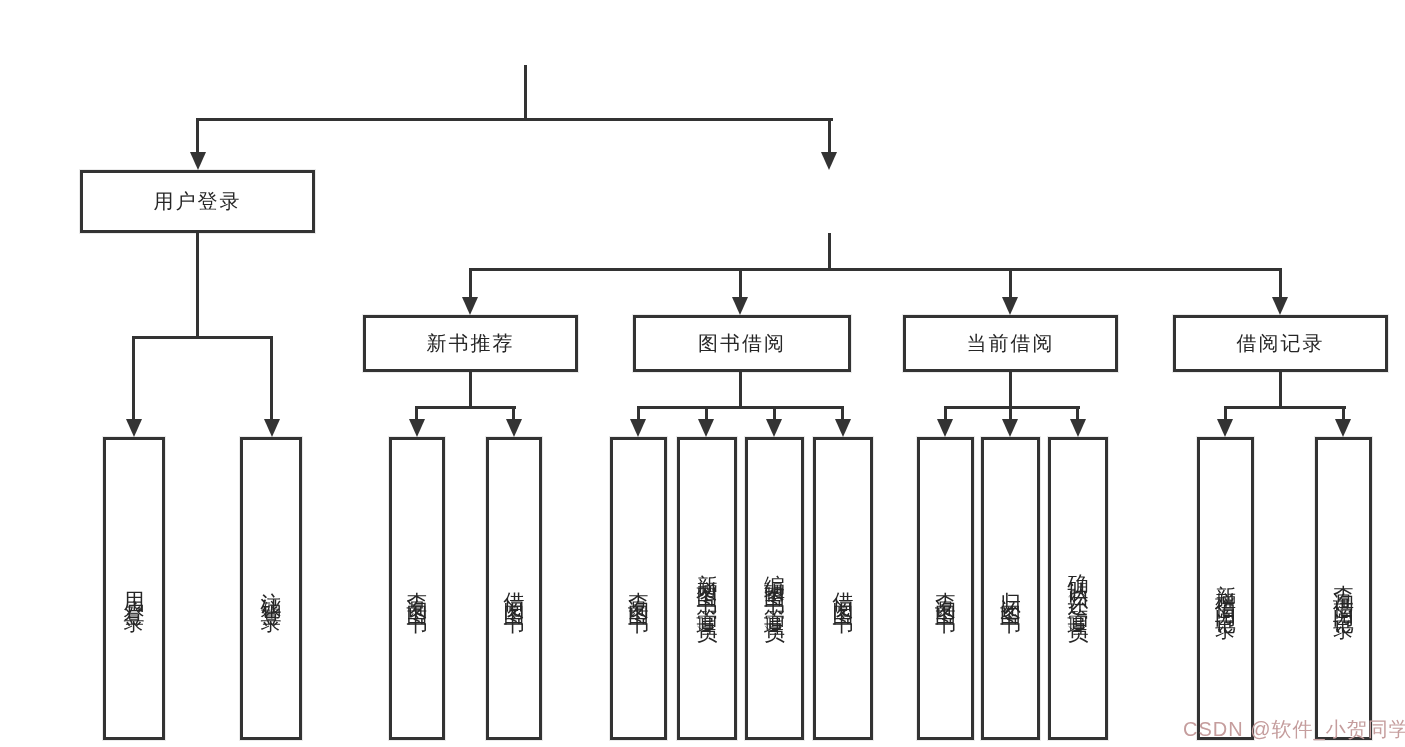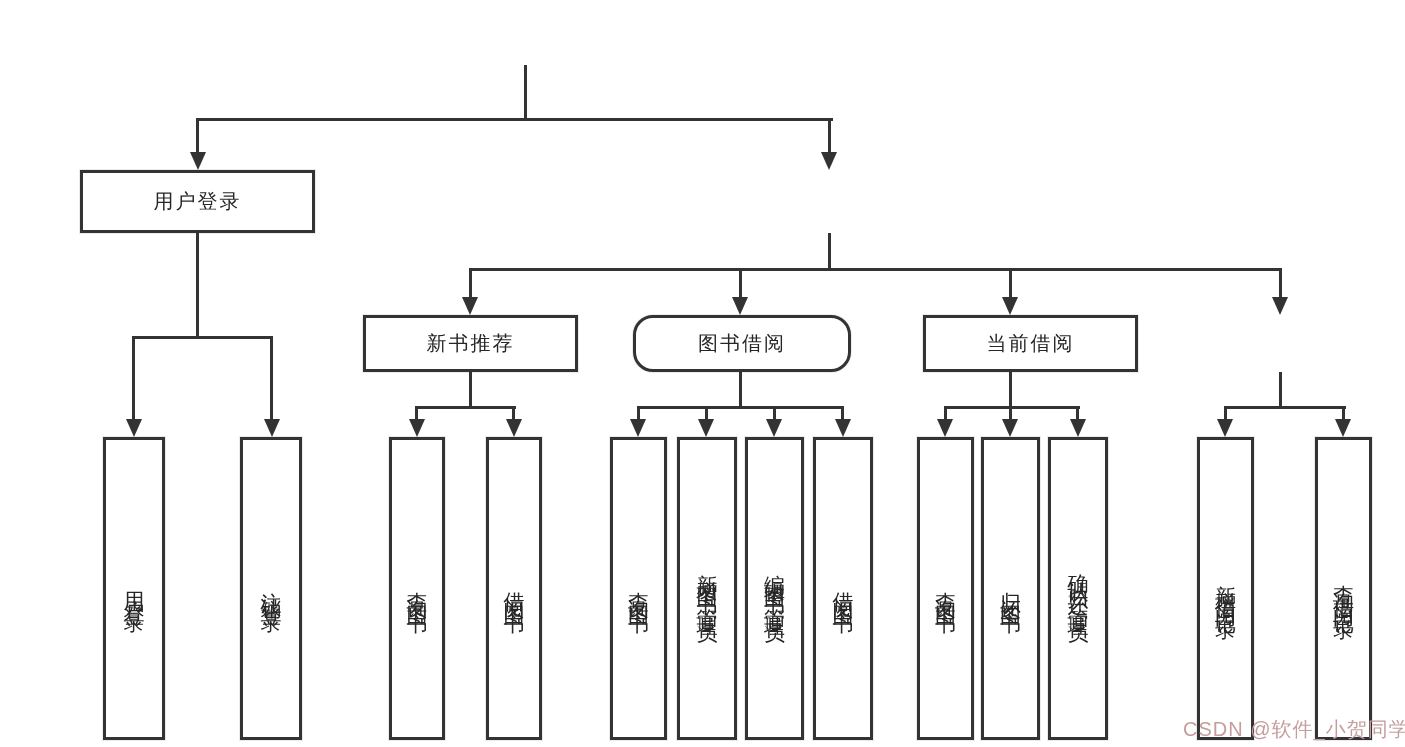--- a/index.html
+++ b/index.html
@@ -89,22 +89,23 @@
   <div class="vl" style="left:469px; top:268px; height:31px;"></div>
   <div class="arr" style="left:462px; top:297px;"></div>
   <div class="vl" style="left:739px; top:268px; height:31px;"></div>
   <div class="arr" style="left:732px; top:297px;"></div>
   <div class="vl" style="left:1009px; top:268px; height:31px;"></div>
   <div class="arr" style="left:1002px; top:297px;"></div>
   <div class="vl" style="left:1279px; top:268px; height:31px;"></div>
   <div class="arr" style="left:1272px; top:297px;"></div>
 
   <div class="box" style="left:363px; top:315px; width:215px; height:57px;">新书推荐</div>
-  <div class="box" style="left:633px; top:315px; width:218px; height:57px;border-radius:20px;">图书借阅</div>
-  <div class="box" style="left:903px; top:315px; width:215px; height:57px;margin-left:20px;">当前借阅</div>
+  <div class="box" style="left:633px; top:315px; width:218px; height:57px;">图书借阅</div>
+  <div class="box" style="left:903px; top:315px; width:215px; height:57px;">当前借阅</div>
+  <div class="box" style="left:1173px; top:315px; width:215px; height:57px;">借阅记录</div>
 
   <div class="vl" style="left:469px; top:372px; height:36px;"></div>
   <div class="hl" style="left:415px; top:406px; width:101px;"></div>
   <div class="vl" style="left:415px; top:406px; height:15px;"></div>
   <div class="arr" style="left:409px; top:419px;"></div>
   <div class="vl" style="left:512px; top:406px; height:15px;"></div>
   <div class="arr" style="left:506px; top:419px;"></div>
 
   <div class="vl" style="left:739px; top:372px; height:36px;"></div>
   <div class="hl" style="left:637px; top:406px; width:207px;"></div>

